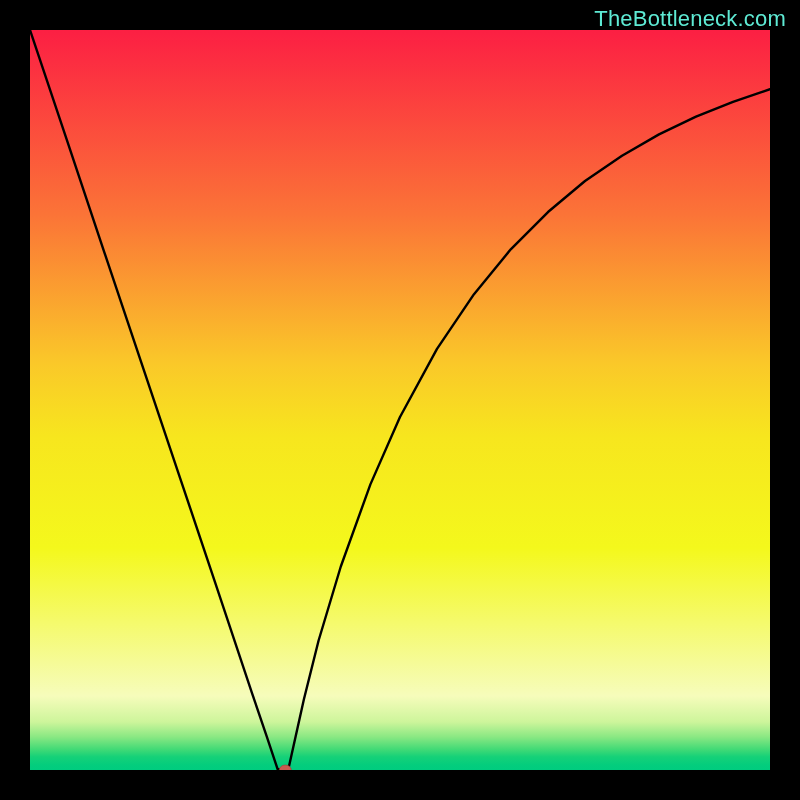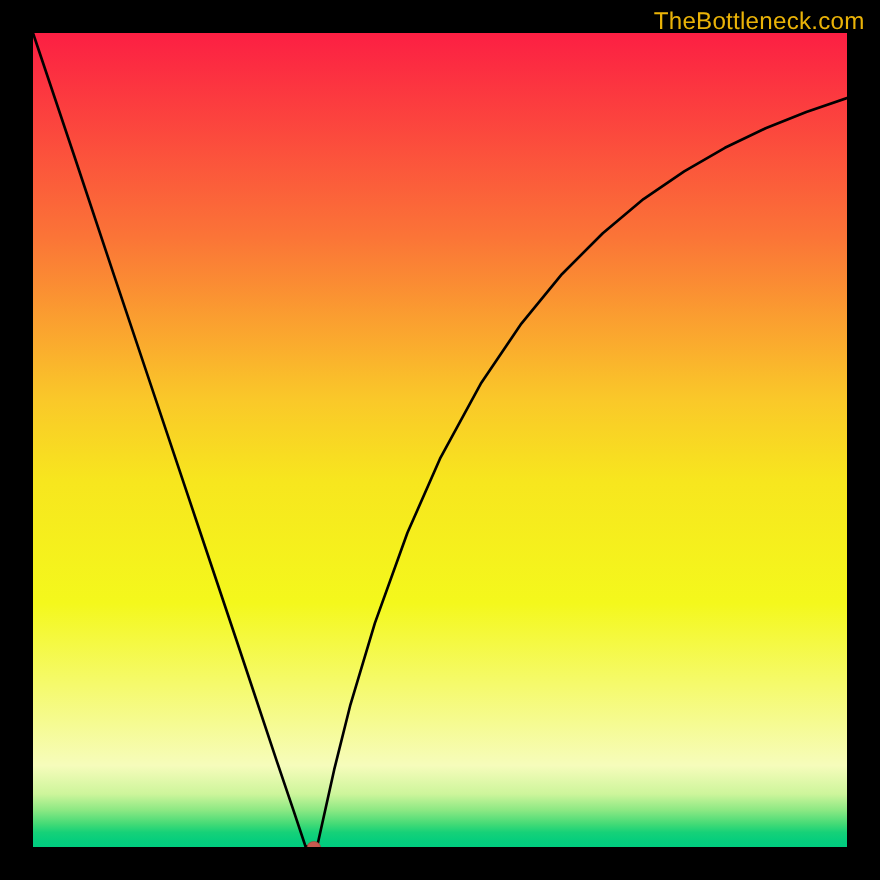--- a/index.html
+++ b/index.html
@@ -21,21 +21,21 @@
     position: absolute;
     left: 30px;
     top: 30px;
     width: 740px;
     height: 740px;
   }
   .watermark {
     position: absolute;
     top: 6px;
     right: 14px;
-    color: #eab308;
+    color: #5eead4;
     font-size: 22px;
     font-weight: 500;
     letter-spacing: 0.2px;
     user-select: none;
   }
   svg {
     display: block;
   }
 </style>
 </head>

